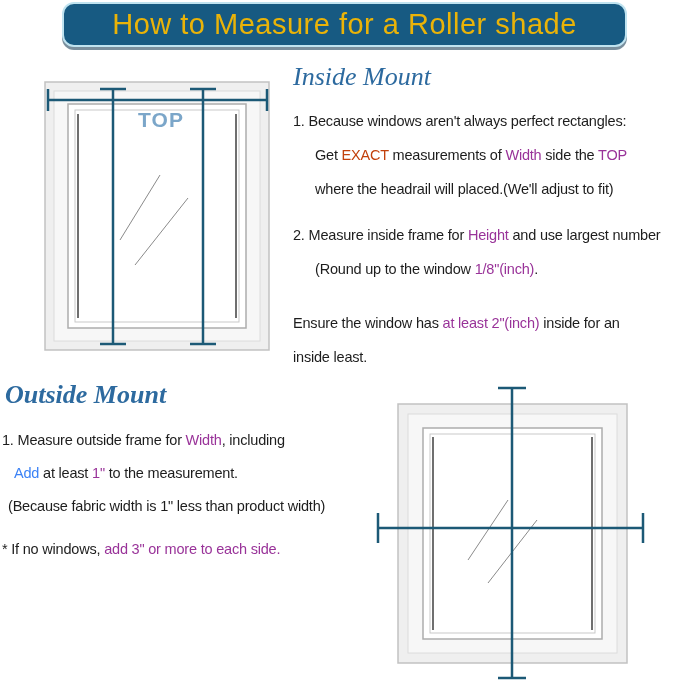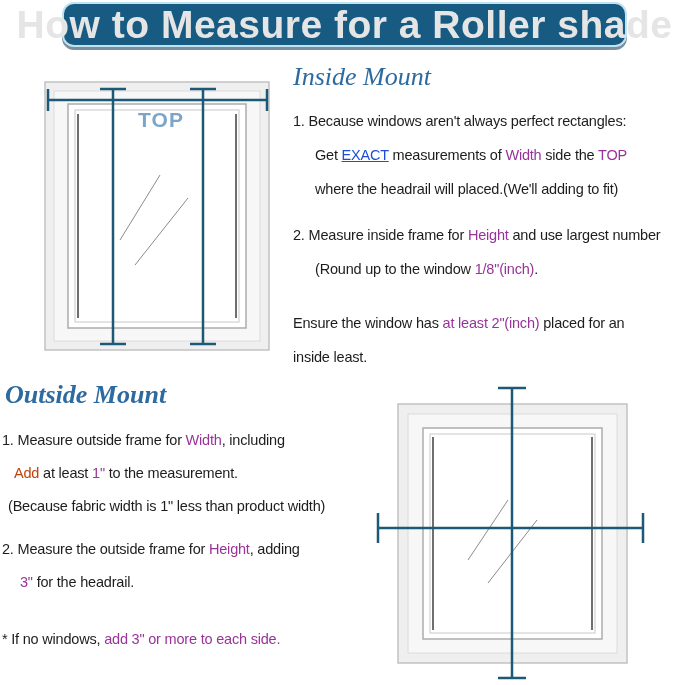--- a/index.html
+++ b/index.html
@@ -8,21 +8,21 @@
     overflow:hidden;font-family:"Liberation Sans",sans-serif;color:#1d1d1d;
   }
   
   .header-bar{
     position:absolute;left:62px;top:2px;width:561px;height:41px;
     background:#175a82;border:2px solid #bfe3f0;border-radius:12px;
     box-shadow:0 3px 0 rgba(12,51,77,.55);
     display:flex;align-items:center;justify-content:center;
   }
   .header-bar .title{
-    color:#e5e5e5;font-size:39px;font-weight:bold;letter-spacing:.5px;
+    color:#eab308;font-size:29px;font-weight:normal;letter-spacing:.5px;
     font-family:"Liberation Sans",sans-serif;white-space:nowrap;
   }
   
   .sec-heading{
     font-family:"Liberation Serif",serif;font-style:italic;
     color:#2d6a9f;font-size:26px;line-height:30px;white-space:nowrap;
   }
   
   .textcol{position:absolute;}
   .inside-col{left:293px;top:62px;width:390px;}
@@ -91,45 +91,41 @@
       </g>
     </svg>
     <span class="top-label">TOP</span>
   </div>
 
   <div class="textcol inside-col">
     <div class="sec-heading">Inside Mount</div>
     <div class="lines">
         <div class="para">
           <div class="tline"><span>1. Because windows aren't always perfect rectangles:</span></div>
-          <div class="tline ind1"><span>Get </span><span style="color: #1d4ed8; text-decoration: underline;">EXACT</span><span> measurements of </span><span style="color: rgb(153, 51, 153);">Width</span><span> side the </span><span style="color: rgb(153, 51, 153);">TOP</span></div>
-          <div class="tline ind1"><span>where the headrail will placed.(We'll adding to fit)</span></div>
+          <div class="tline ind1"><span>Get </span><span style="color: #c2410c;">EXACT</span><span> measurements of </span><span style="color: rgb(153, 51, 153);">Width</span><span> side the </span><span style="color: rgb(153, 51, 153);">TOP</span></div>
+          <div class="tline ind1"><span>where the headrail will placed.(We'll adjust to fit)</span></div>
         </div>
         <div class="para">
           <div class="tline"><span>2. Measure inside frame for </span><span style="color: rgb(153, 51, 153);">Height</span><span> and use largest number</span></div>
           <div class="tline ind1"><span>(Round up to the window </span><span style="color: rgb(153, 51, 153);">1/8"(inch)</span><span>.</span></div>
         </div>
         <div class="para">
-          <div class="tline"><span>Ensure the window has </span><span style="color: rgb(153, 51, 153);">at least 2"(inch)</span><span> placed for an</span></div>
+          <div class="tline"><span>Ensure the window has </span><span style="color: rgb(153, 51, 153);">at least 2"(inch)</span><span> inside for an</span></div>
           <div class="tline"><span>inside least.</span></div>
         </div>
       </div>
   </div>
 
   <div class="textcol outside-col">
     <div class="sec-heading">Outside Mount</div>
     <div class="lines">
         <div class="para">
           <div class="tline"><span>1. Measure outside frame for </span><span style="color: rgb(153, 51, 153);">Width</span><span>, including</span></div>
-          <div class="tline ind1"><span style="color: #c2410c;">Add</span><span> at least </span><span style="color: rgb(153, 51, 153);">1"</span><span> to the measurement.</span></div>
+          <div class="tline ind1"><span style="color: #3b82f6;">Add</span><span> at least </span><span style="color: rgb(153, 51, 153);">1"</span><span> to the measurement.</span></div>
           <div class="tline ind3"><span>(Because fabric width is 1" less than product width)</span></div>
-        </div>
-        <div class="para">
-          <div class="tline"><span>2. Measure the outside frame for </span><span style="color: rgb(153, 51, 153);">Height</span><span>, adding</span></div>
-          <div class="tline ind2"><span style="color: rgb(153, 51, 153);">3"</span><span>  for the headrail.</span></div>
         </div>
         <div class="para">
           <div class="tline"><span>* If no windows, </span><span style="color: rgb(153, 51, 153);">add 3" or more to each side.</span></div>
         </div>
       </div>
   </div>
 
   <div class="illus illus-outside">
     <svg width="300" height="310" viewBox="0 0 300 310">
       <g>

